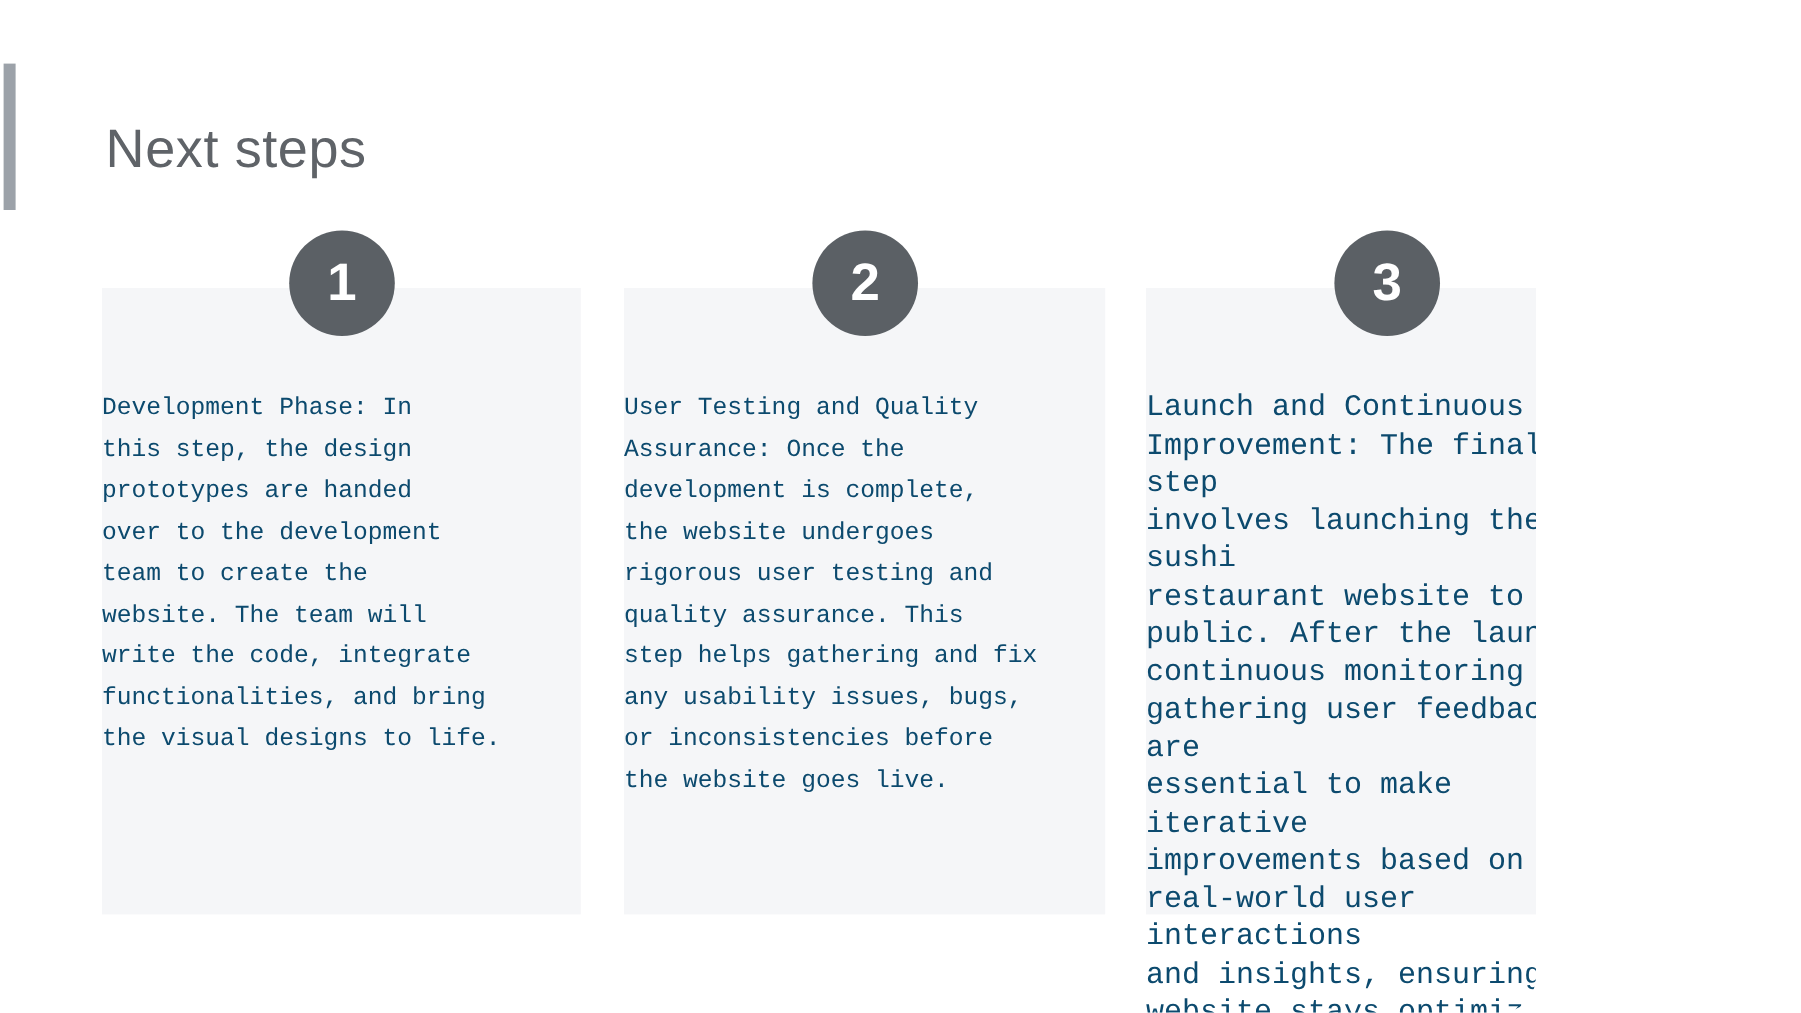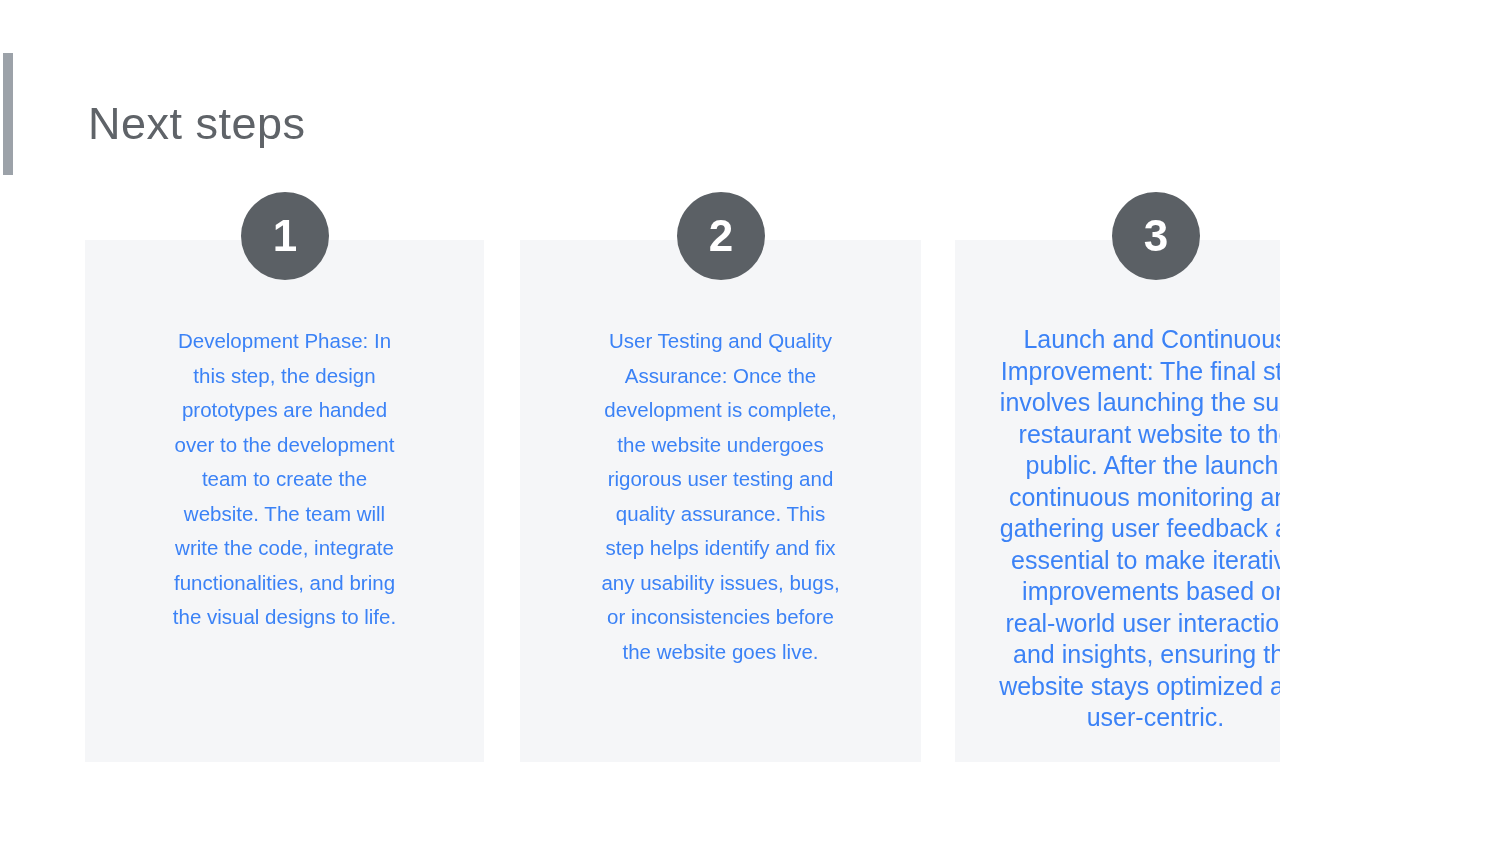--- a/index.html
+++ b/index.html
@@ -56,25 +56,25 @@
     justify-content: center;
     font-size: 44px;
     font-weight: 600;
   }
   .badge.b1 { left: 241px; }
   .badge.b2 { left: 677px; }
   .badge.b3 { left: 1112px; }
   .desc {
     position: absolute;
     top: 324px;
-    text-align: center;
-    color: #3b82f6;
+    color: #0c4a6e;
     white-space: pre-line;
     font-size: 20.5px;
     line-height: 34.5px;
+    font-family: Liberation Mono, monospace;
   }
   .desc.d1 { left: 85px;  width: 399px; }
   .desc.d2 { left: 520px; width: 401px; }
   .desc.d3 {
     left: 955px; width: 401px;
     font-size: 25px;
     line-height: 31.5px;
   }
   .google-logo {
     position: absolute;
@@ -117,21 +117,21 @@
 website. The team will
 write the code, integrate
 functionalities, and bring
 the visual designs to life.</div>
   <div class="desc d2">User Testing and Quality
 Assurance: Once the
 development is complete,
 the website undergoes
 rigorous user testing and
 quality assurance. This
-step helps identify and fix
+step helps gathering and fix
 any usability issues, bugs,
 or inconsistencies before
 the website goes live.</div>
   <div class="desc d3">Launch and Continuous
 Improvement: The final step
 involves launching the sushi
 restaurant website to the
 public. After the launch,
 continuous monitoring and
 gathering user feedback are

